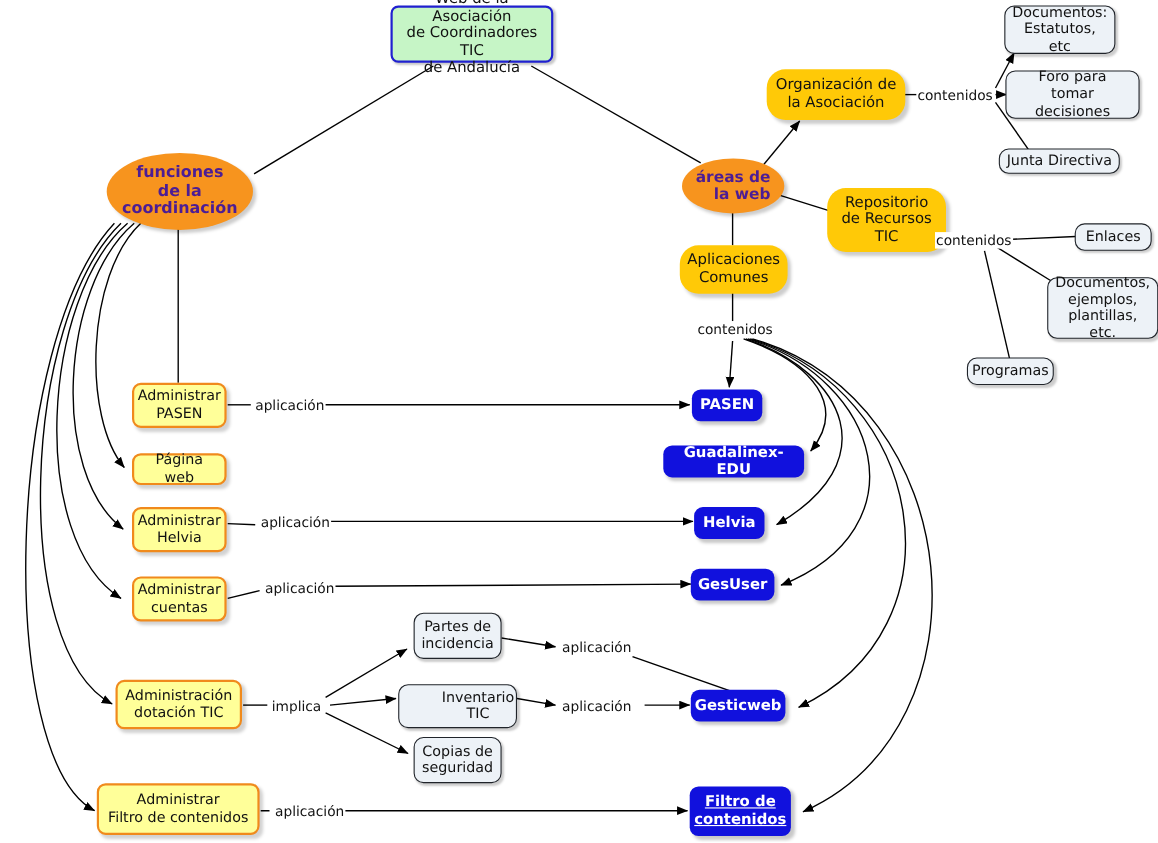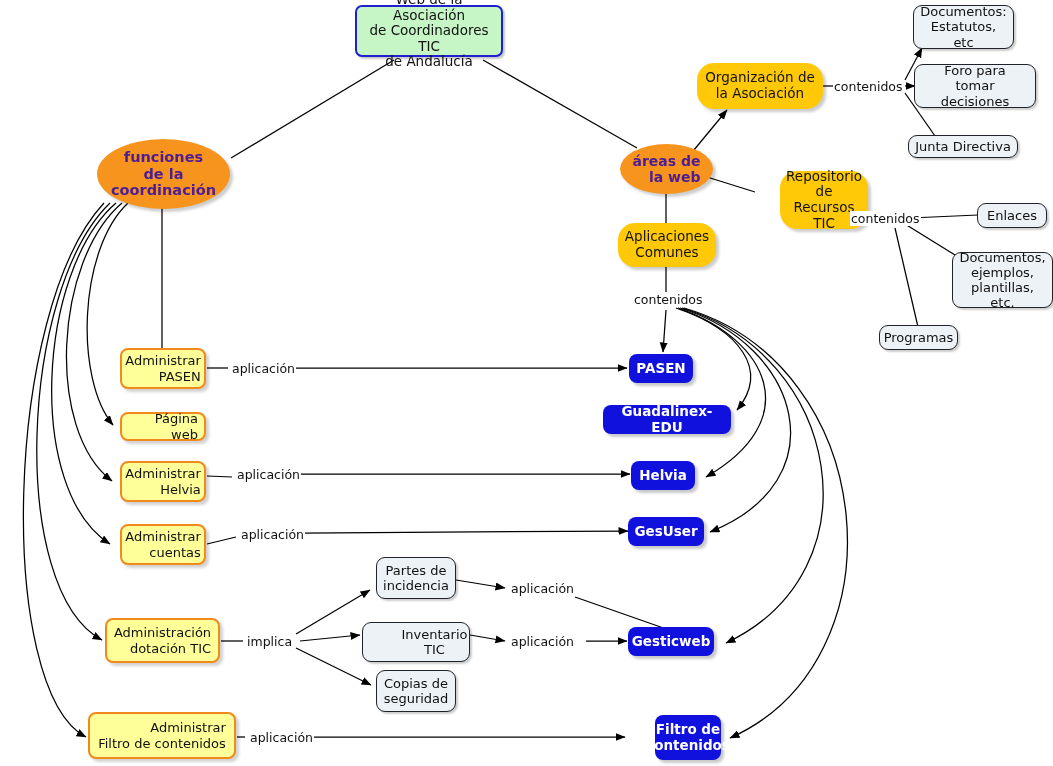--- a/index.html
+++ b/index.html
@@ -72,21 +72,20 @@
 
   
   .n-yellow {
     background: #ffff99;
     border: 2px solid #f08a1c;
     border-radius: 8px;
     color: #111111;
     font-size: 13px;
     padding: 2px 6px;
     box-shadow: 3px 3px 3px rgba(0,0,0,0.18);
-    text-align: right;
   }
 
   
   .n-grey {
     background: #edf2f7;
     border: 1.4px solid #20242a;
     border-radius: 9px;
     color: #111111;
     font-size: 13px;
     padding: 2px 6px;
@@ -208,21 +207,21 @@
   <div class="node n-ellipse" style="left:97px; top:139px; width:133px; height:70px;">funciones
 de la
 coordinación</div>
 
   <div class="node n-ellipse small" style="left:620px; top:144px; width:93px; height:50px;">áreas de
 la web</div>
 
   <div class="node n-gold" style="left:697px; top:63px; width:126px; height:46px;">Organización de
 la Asociación</div>
 
-  <div class="node n-gold" style="left:752px; top:171px; width:88px; height:58px;margin-left:28px;">Repositorio
+  <div class="node n-gold" style="left:752px; top:171px; width:108px; height:58px;">Repositorio
 de Recursos
 TIC</div>
 
   <div class="node n-gold" style="left:618px; top:223px; width:98px; height:44px;">Aplicaciones
 Comunes</div>
 
   <div class="node n-grey" style="left:913px; top:5px; width:101px; height:44px;">Documentos:
 Estatutos, etc</div>
 
   <div class="node n-grey" style="left:914px; top:64px; width:122px; height:44px;">Foro para
@@ -266,21 +265,21 @@
   <div class="node n-blue" style="left:629px; top:354px; width:64px; height:29px;">PASEN</div>
 
   <div class="node n-blue" style="left:603px; top:405px; width:128px; height:29px;">Guadalinex-EDU</div>
 
   <div class="node n-blue" style="left:631px; top:461px; width:64px; height:29px;">Helvia</div>
 
   <div class="node n-blue" style="left:628px; top:517px; width:76px; height:29px;text-align:center;">GesUser</div>
 
   <div class="node n-blue" style="left:628px; top:627px; width:86px; height:29px;">Gesticweb</div>
 
-  <div class="node n-blue" style="left:655px; top:715px; width:66px; height:45px;">Filtro de
+  <div class="node n-blue" style="left:627px; top:715px; width:92px; height:45px;text-decoration:underline;">Filtro de
 contenidos</div>
 
   <div class="edge-label" style="left:833px; top:79px;">contenidos</div>
 
   <div class="edge-label" style="left:850px; top:211px;">contenidos</div>
 
   <div class="edge-label" style="left:633px; top:292px;">contenidos</div>
 
   <div class="edge-label" style="left:231px; top:361px;">aplicación</div>
 

